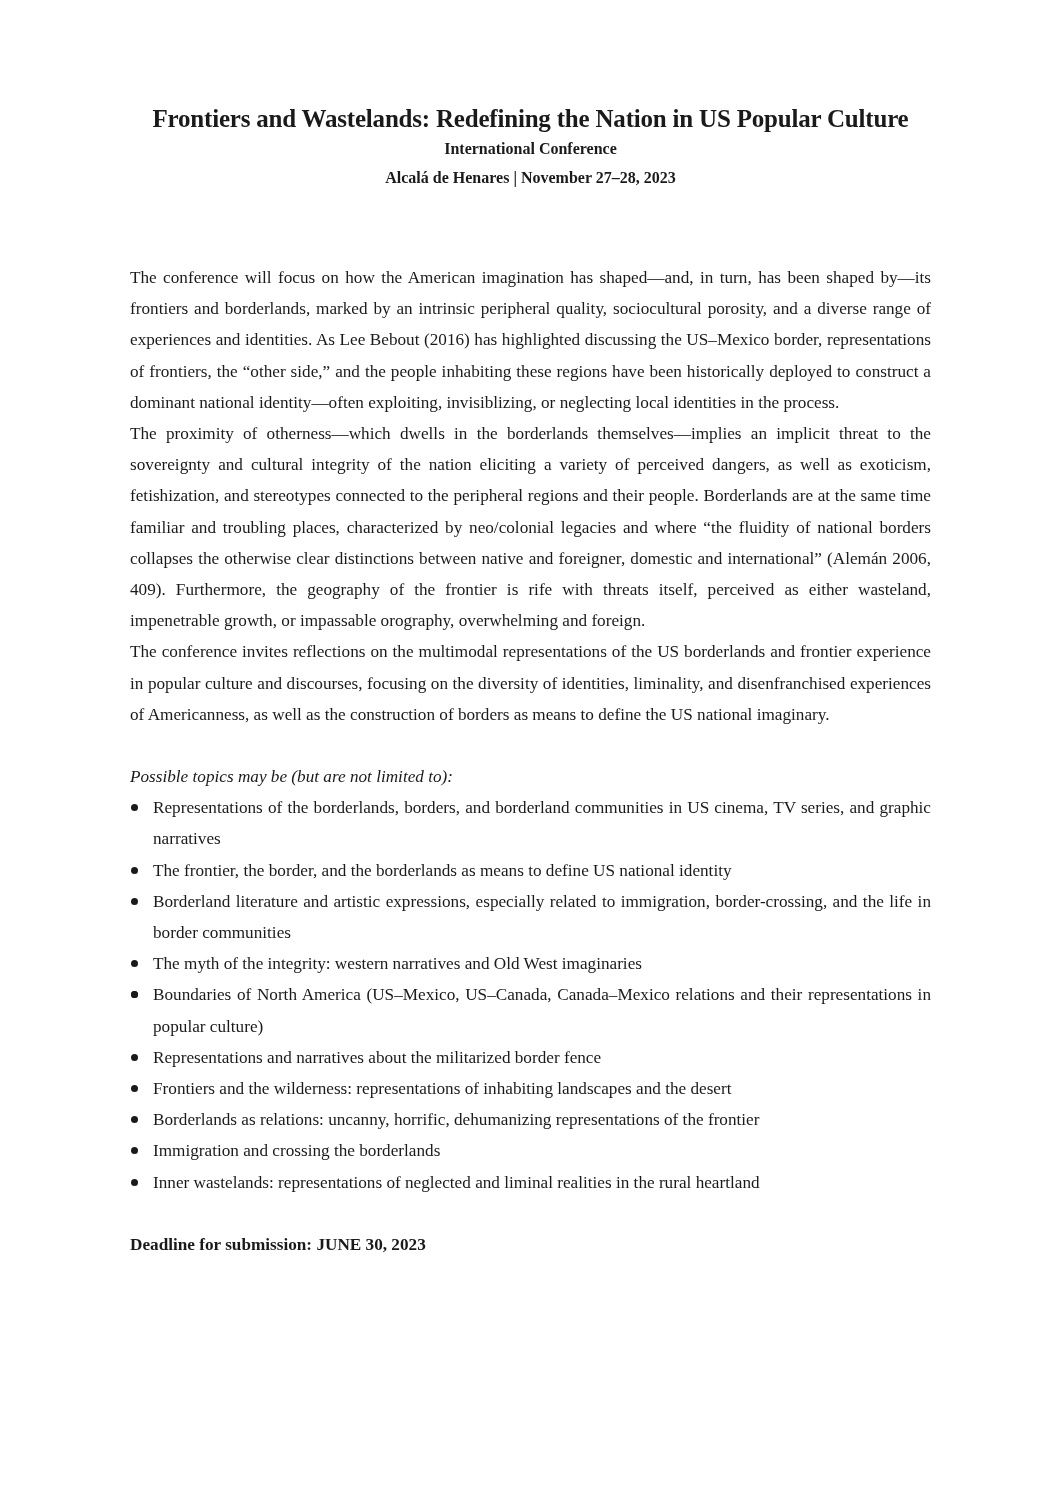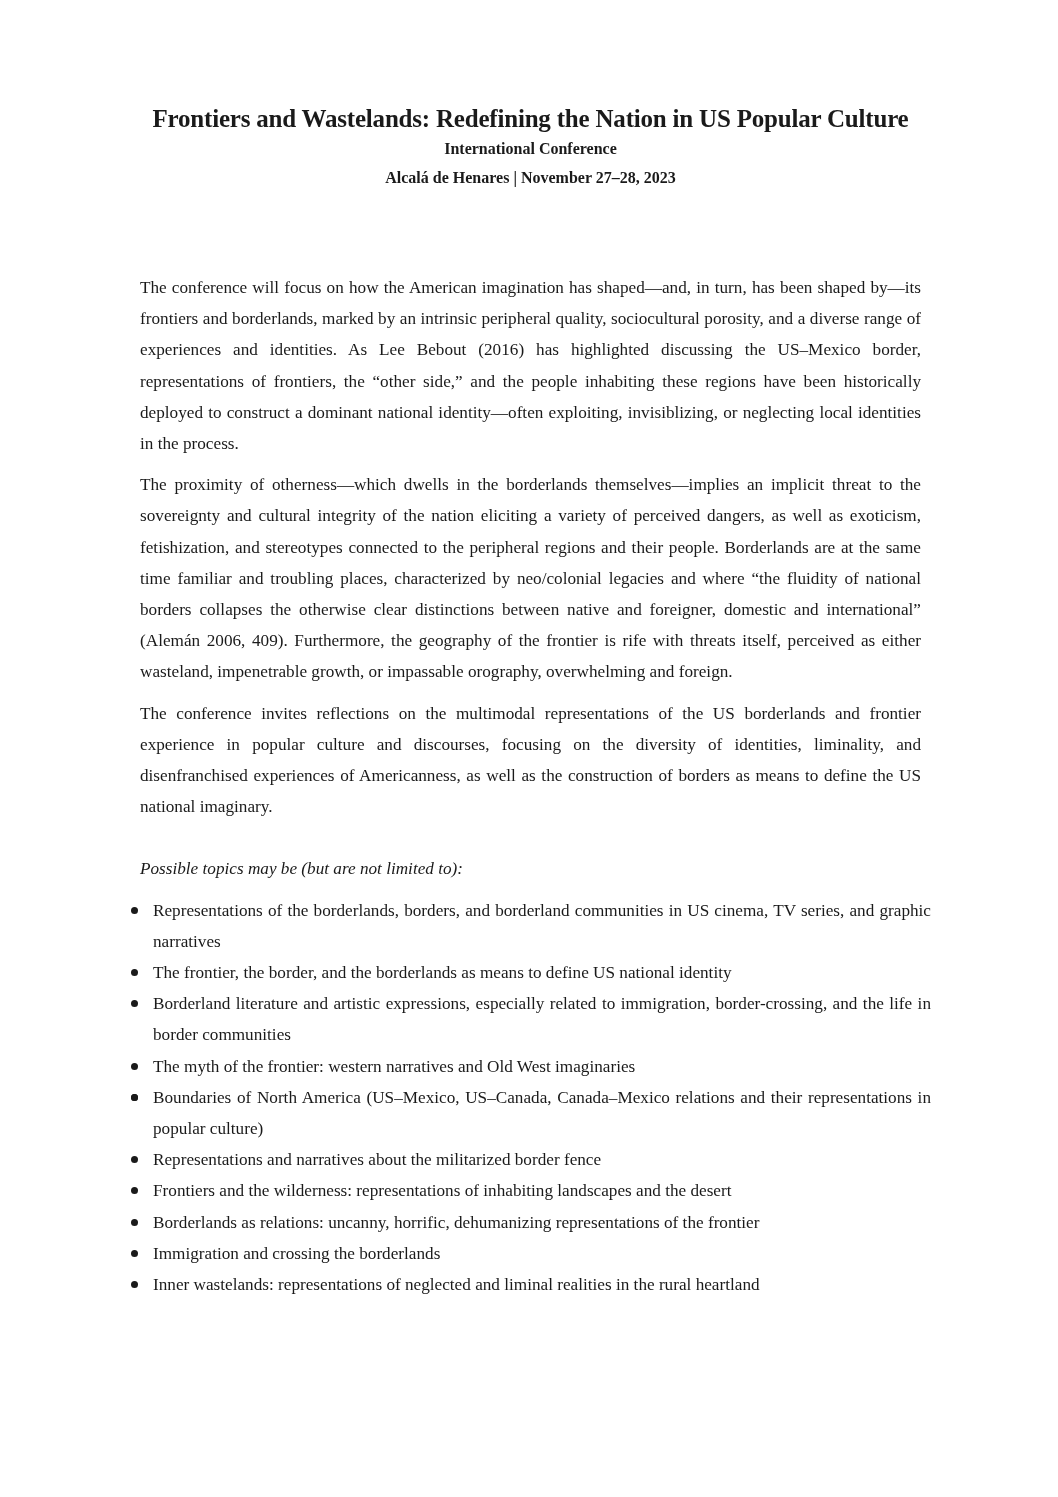--- a/index.html
+++ b/index.html
@@ -44,21 +44,21 @@
     .body {
       position: absolute;
       left: 0;
       top: 262px;
       width: 801px;
       font-size: 17.2px;
       line-height: 31.2px;
       text-align: justify;
     }
     .body p {
-      margin: 10px;
+      margin: 0;
     }
     .topics-intro {
       margin-top: 31px !important;
       font-style: italic;
     }
     ul.topics {
       list-style: none;
       margin: 0;
       padding: 0;
     }
@@ -94,25 +94,26 @@
   <div class="body">
     <p>The conference will focus on how the American imagination has shaped—and, in turn, has been shaped by—its frontiers and borderlands, marked by an intrinsic peripheral quality, sociocultural porosity, and a diverse range of experiences and identities. As Lee Bebout (2016) has highlighted discussing the US–Mexico border, representations of frontiers, the “other side,” and the people inhabiting these regions have been historically deployed to construct a dominant national identity—often exploiting, invisiblizing, or neglecting local identities in the process.</p>
     <p>The proximity of otherness—which dwells in the borderlands themselves—implies an implicit threat to the sovereignty and cultural integrity of the nation eliciting a variety of perceived dangers, as well as exoticism, fetishization, and stereotypes connected to the peripheral regions and their people. Borderlands are at the same time familiar and troubling places, characterized by neo/colonial legacies and where “the fluidity of national borders collapses the otherwise clear distinctions between native and foreigner, domestic and international” (Alemán 2006, 409). Furthermore, the geography of the frontier is rife with threats itself, perceived as either wasteland, impenetrable growth, or impassable orography, overwhelming and foreign.</p>
     <p>The conference invites reflections on the multimodal representations of the US borderlands and frontier experience in popular culture and discourses, focusing on the diversity of identities, liminality, and disenfranchised experiences of Americanness, as well as the construction of borders as means to define the US national imaginary.</p>
 
     <p class="topics-intro">Possible topics may be (but are not limited to):</p>
     <ul class="topics">
       <li><span class="bullet"></span><span>Representations of the borderlands, borders, and borderland communities in US cinema, TV series, and graphic narratives</span></li>
       <li><span class="bullet"></span><span>The frontier, the border, and the borderlands as means to define US national identity</span></li>
       <li><span class="bullet"></span><span>Borderland literature and artistic expressions, especially related to immigration, border-crossing, and the life in border communities</span></li>
-      <li><span class="bullet"></span><span>The myth of the frontier: western narratives and Old West imaginaries</span></li>
+      <li><span class="bullet"></span><span>The myth of the integrity: western narratives and Old West imaginaries</span></li>
       <li><span class="bullet"></span></li>
       <li><span class="bullet"></span><span>Boundaries of North America (US–Mexico, US–Canada, Canada–Mexico relations and their representations in popular culture)</span></li>
       <li><span class="bullet"></span><span>Representations and narratives about the militarized border fence</span></li>
       <li><span class="bullet"></span><span>Frontiers and the wilderness: representations of inhabiting landscapes and the desert</span></li>
       <li><span class="bullet"></span><span>Borderlands as relations: uncanny, horrific, dehumanizing representations of the frontier</span></li>
       <li><span class="bullet"></span><span>Immigration and crossing the borderlands</span></li>
       <li><span class="bullet"></span><span>Inner wastelands: representations of neglected and liminal realities in the rural heartland</span></li>
     </ul>
 
+    <p class="deadline">Deadline for submission: JUNE 30, 2023</p>
   </div>
 
 </div>
 
 </body></html>

